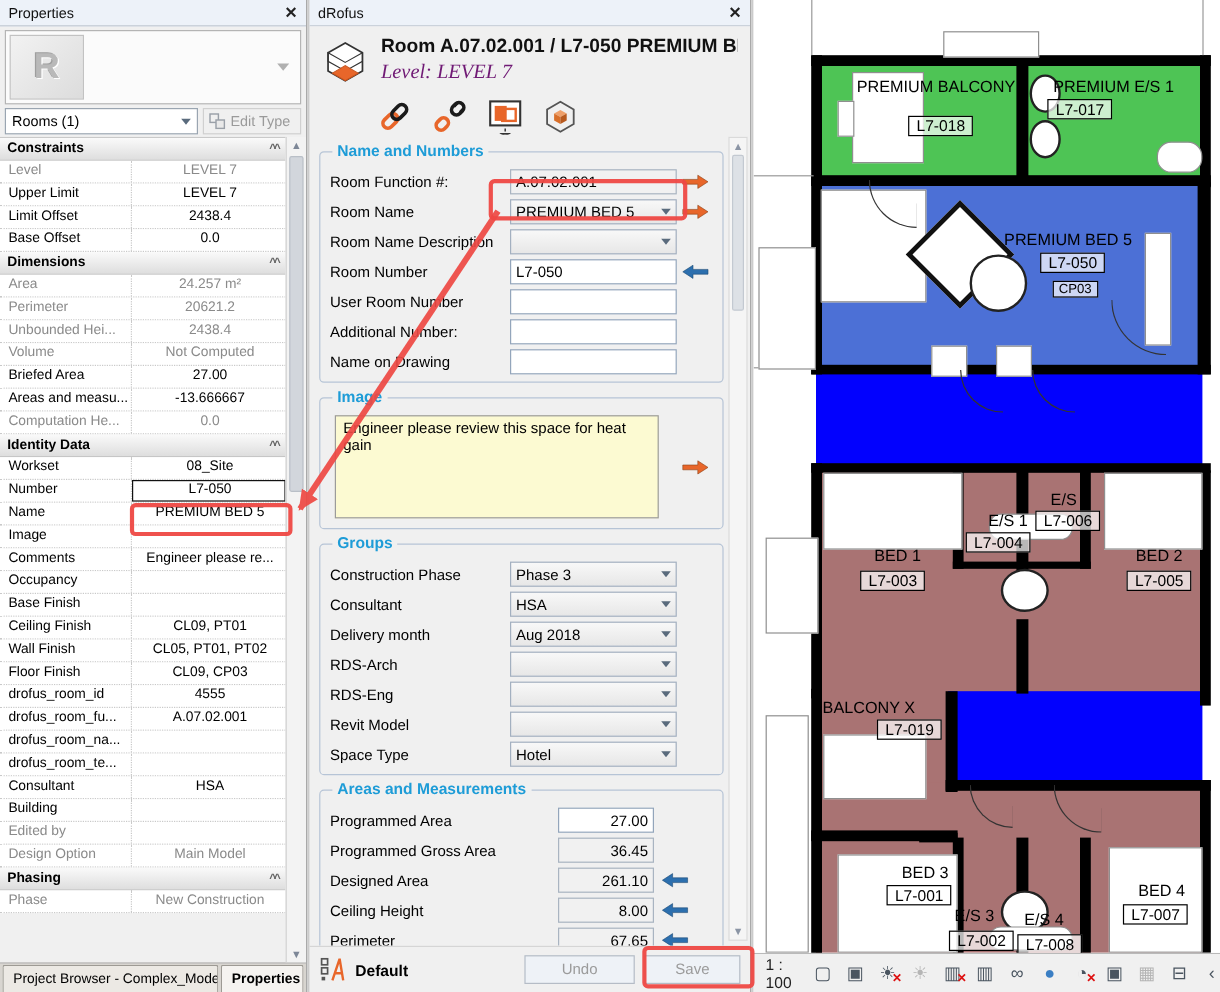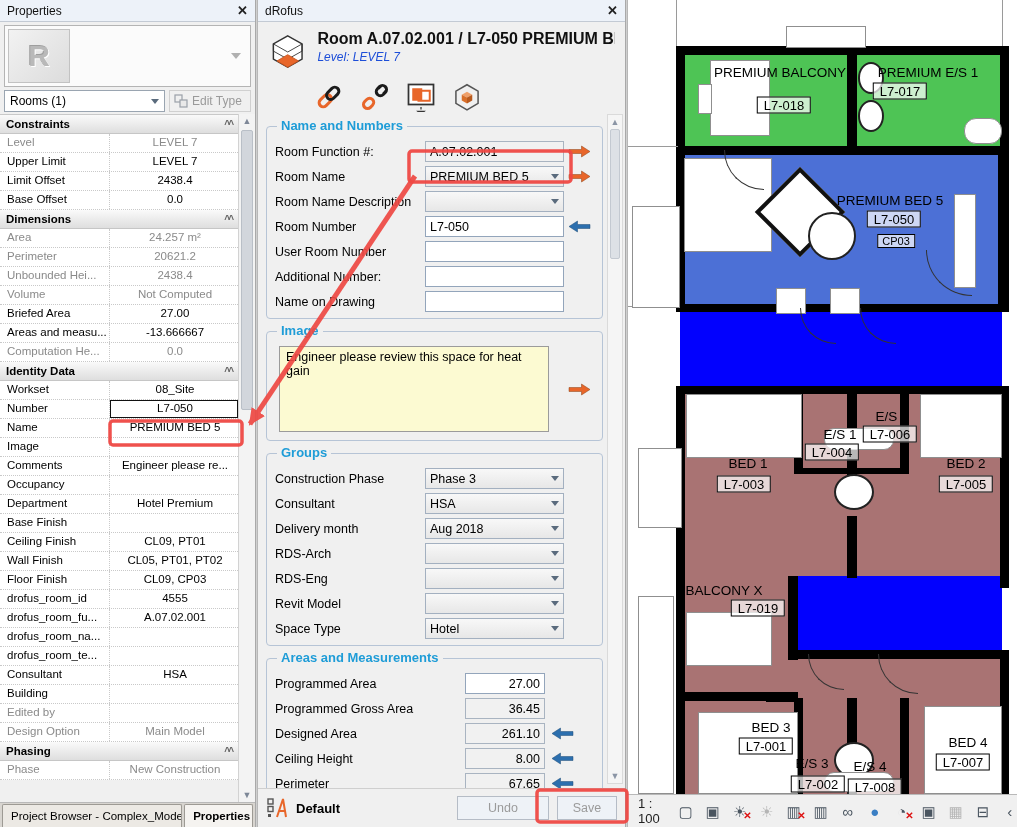--- a/index.html
+++ b/index.html
@@ -50,21 +50,21 @@
   .tab { height:23px; background:#ece9e4; border:1px solid #9d9a94; border-bottom:none; font-size:11.5px;
     display:flex; align-items:center; padding:0 8px; white-space:nowrap; overflow:hidden; border-radius:2px 2px 0 0;}
   .tab.active { background:#f5f3f0; font-weight:bold;}
 
   
   #drofus { width:368px; flex:0 0 368px; border-right:1px solid #a9a9a9; }
   #dr-content { flex:1; overflow:hidden; position:relative; background:#f0f0f0; }
   .dr-header { padding:8px 10px 0 10px; display:flex; gap:10px; }
   .dr-titleblock { overflow:hidden; }
   .dr-title { font-size:16px; font-weight:bold; color:#111; white-space:nowrap; overflow:hidden; }
-  .dr-sub { font-size:12px; font-style:italic; color:#1d4ed8; margin-top:2px;}
+  .dr-sub { font-size:17px; font-style:italic; color:#701a75; margin-top:2px;font-family:Liberation Serif, serif;}
   .dr-toolbar { display:flex; gap:16px; padding:8px 0 2px 56px; align-items:center;}
   .tool-ic { width:30px; height:30px; display:flex; align-items:center; justify-content:center; cursor:pointer;}
   .group { position:relative; border:1px solid #b6c4d6; border-radius:4px; margin:12px 22px 0 8px; padding:12px 6px 4px 8px; }
   .group-title { position:absolute; top:-9px; left:10px; background:#f0f0f0; padding:0 4px; font-size:13px; font-weight:bold; }
   .frow { height:25px; display:flex; align-items:center; font-size:12.5px; }
   .flabel { flex:0 0 150px; white-space:nowrap; overflow:hidden; }
   .ctl { width:145px; height:21px; border:1px solid #93a5bb; background:#fff; font-size:12.5px; padding:0 4px;
     display:flex; align-items:center; overflow:hidden; white-space:nowrap;}
   .ctl.ro { background:#f1f1f1; border-color:#a9b4c1;}
   .combo { background:linear-gradient(#f8f8f8,#e7e7e7); border:1px solid #a3b0c0; justify-content:space-between;}
@@ -207,24 +207,20 @@
             <span class="prop-label">Image</span>
             <span class="prop-value"></span>
           </div>
           <div class="prop-row">
             <span class="prop-label">Comments</span>
             <span class="prop-value">Engineer please re...</span>
           </div>
           <div class="prop-row">
             <span class="prop-label">Occupancy</span>
             <span class="prop-value"></span>
-          </div>
-          <div class="prop-row">
-            <span class="prop-label">Department</span>
-            <span class="prop-value">Hotel Premium</span>
           </div>
           <div class="prop-row">
             <span class="prop-label">Base Finish</span>
             <span class="prop-value"></span>
           </div>
           <div class="prop-row">
             <span class="prop-label">Ceiling Finish</span>
             <span class="prop-value">CL09, PT01</span>
           </div>
           <div class="prop-row">
@@ -518,21 +514,21 @@
     </div>
     <div class="dr-footer">
       <svg width="22" height="22" viewBox="0 0 22 22">
         <rect x="2" y="2" width="5" height="5" fill="none" stroke="#555" stroke-width="1.4"></rect>
         <rect x="2" y="9.5" width="5" height="5" fill="none" stroke="#555" stroke-width="1.4"></rect>
         <rect x="2" y="17" width="3" height="3" fill="#555"></rect>
         <path d="M11 20L17 2l3 18 M12.5 14h6" stroke="#e8662a" stroke-width="2" fill="none"></path>
       </svg>
       <span class="profile-label">Default</span>
       <span class="foot-btn">Undo</span>
-      <span class="foot-btn" style="width:60px">Save</span>
+      <span class="foot-btn" style="width:80px">Save</span>
     </div>
   </div>
 
   <div class="sep"></div>
 
   <div id="plan">
     <div id="plan-canvas">
         <div class="fill" style="left: 52px; top: 50px; width: 170px; height: 100px; background: rgb(78, 196, 85);"></div>
         <div class="fill" style="left: 224px; top: 50px; width: 150px; height: 100px; background: rgb(78, 196, 85);"></div>
         <div class="fill" style="left: 52px; top: 150px; width: 320px; height: 158px; background: rgb(76, 112, 214);"></div>

